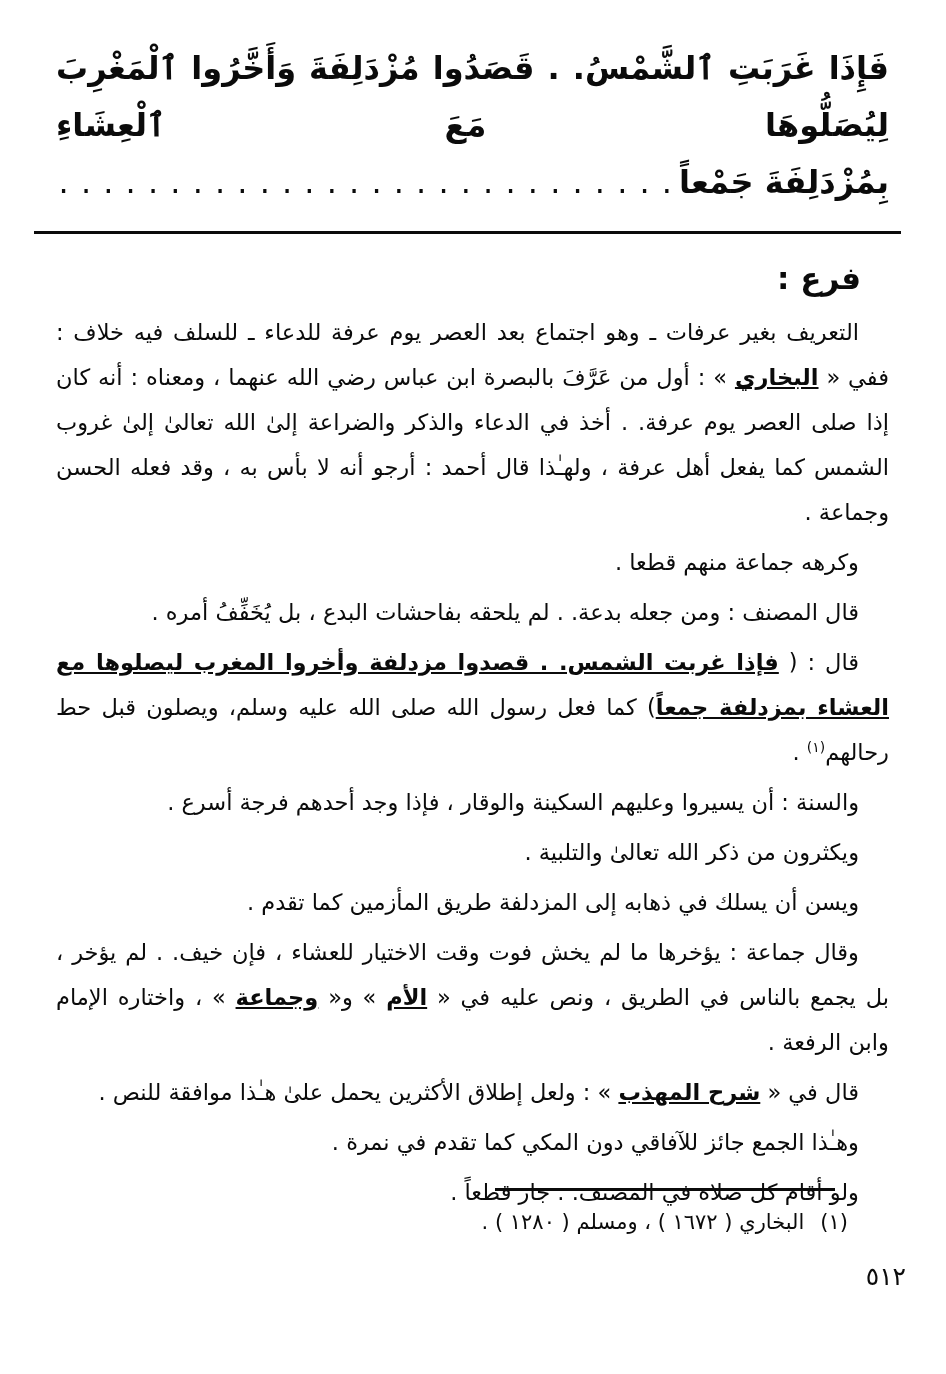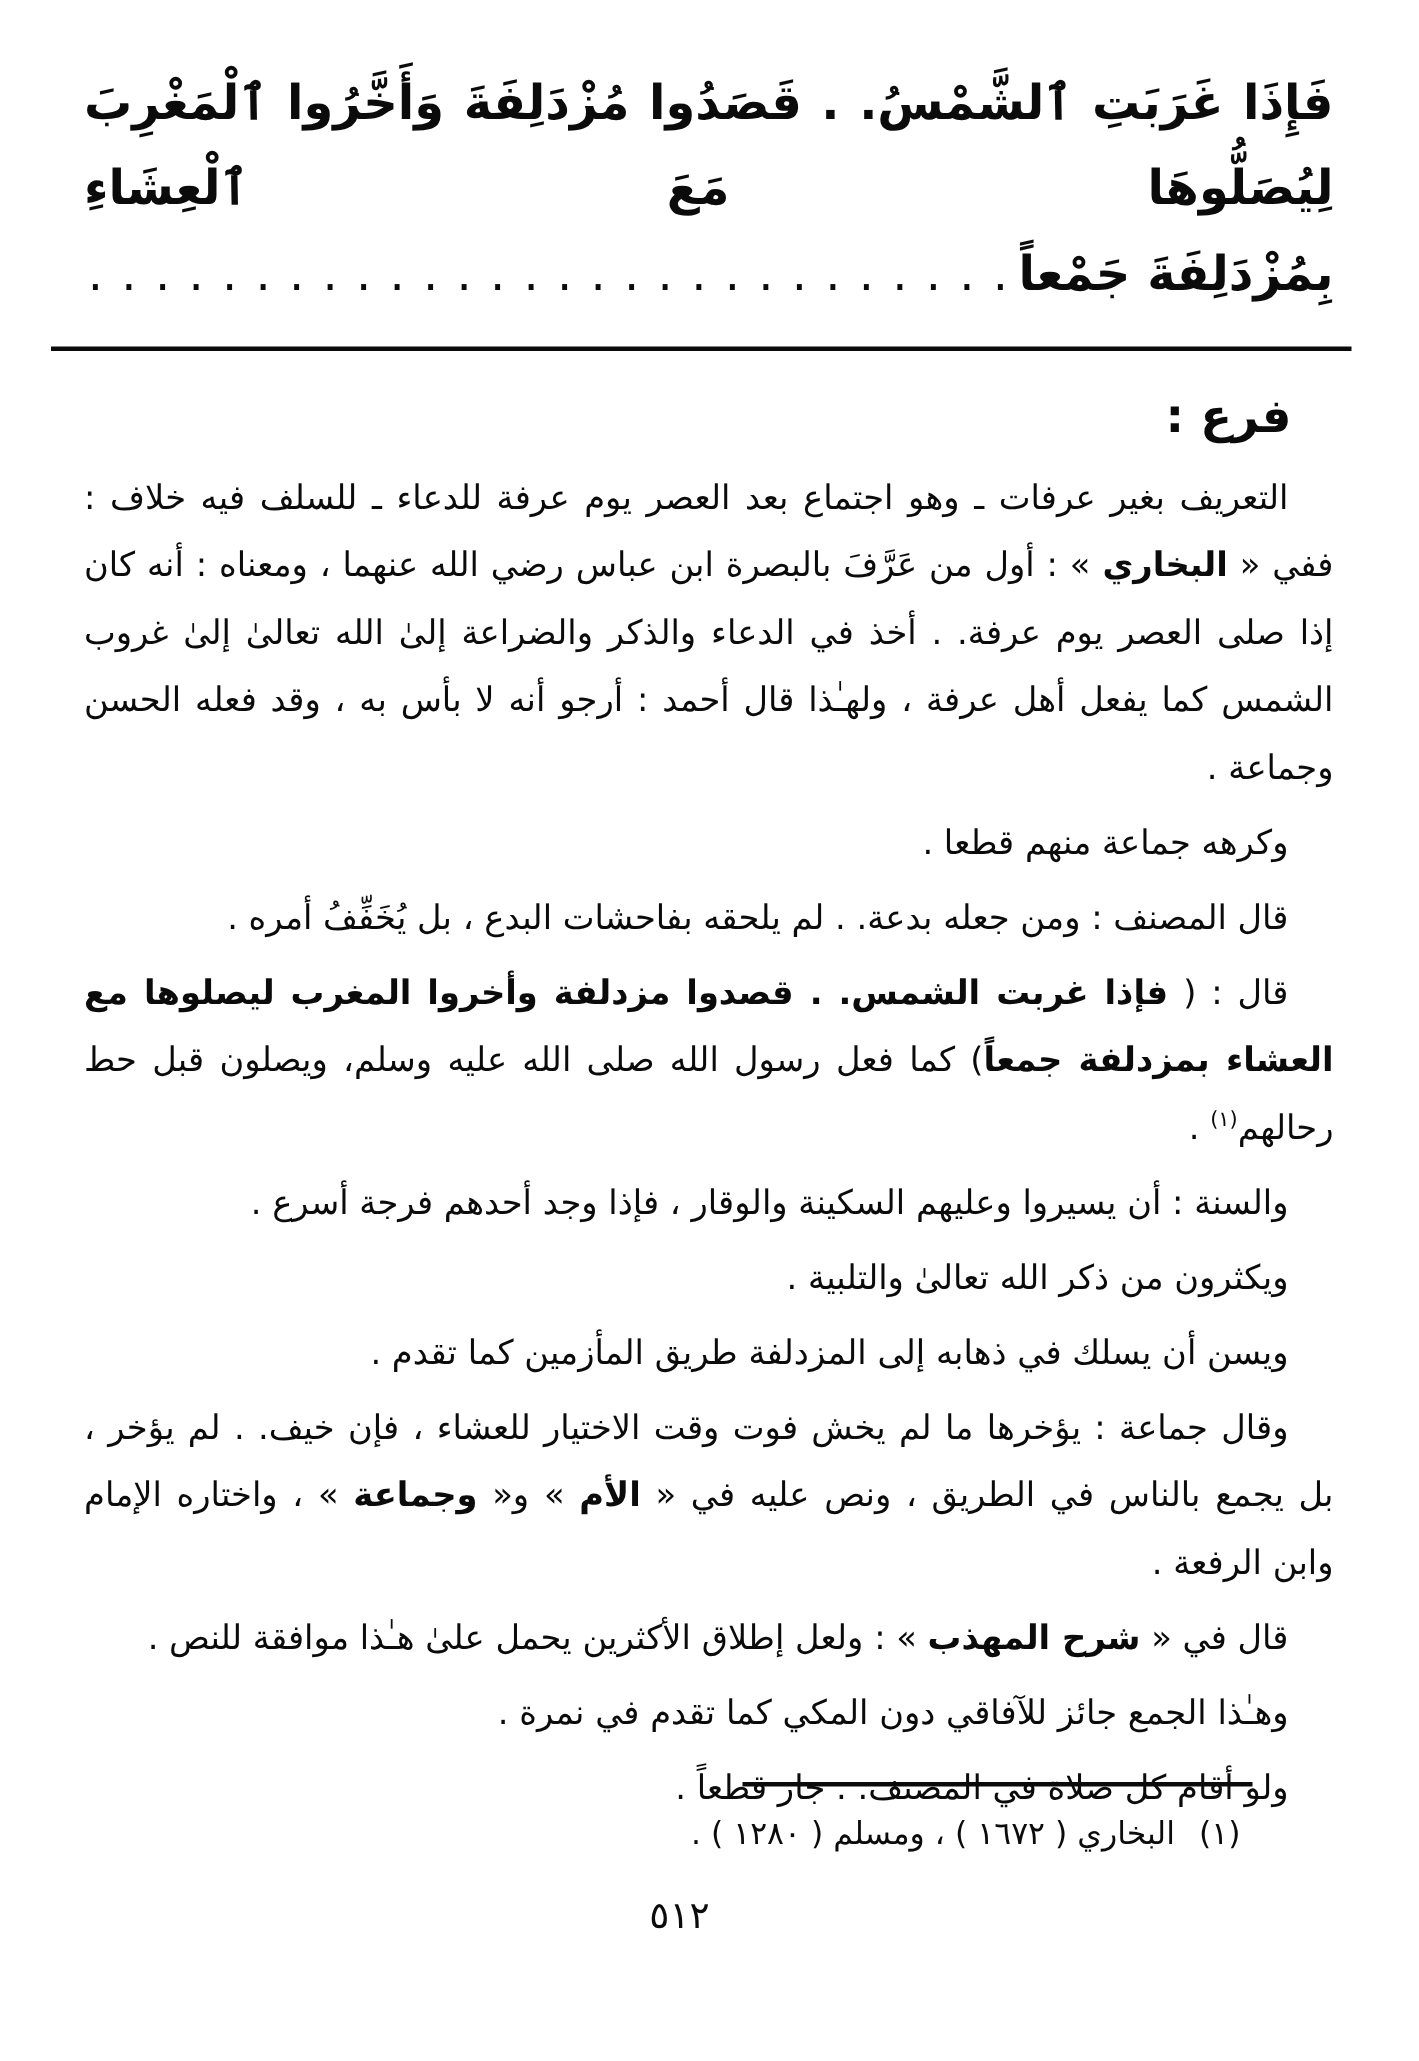--- a/index.html
+++ b/index.html
@@ -59,54 +59,53 @@
   }
 
   
   .bodytext p {
     font-size: 22.5px;
     line-height: 45px;
     text-align: justify;
     text-indent: 30px;
     margin: 0 0 5px 0;
   }
-  .bodytext .b { font-weight: bold; }
+  .bodytext .b { font-weight: bold; text-decoration: underline; }
   .bodytext sup {
     font-size: 0.62em;
     vertical-align: super;
     line-height: 0;
   }
 
   
   .footnote-rule {
     position: absolute;
     top: 1188px;
     right: 111px;
     width: 340px;
     border: 0;
     border-top: 3px solid #0b0b0b;
     margin: 0;
   }
   .footnote {
     position: absolute;
     top: 1202px;
-    right: 119px;
+    right: 98px;
     left: 57px;
     font-size: 21px;
     line-height: 40px;
   }
   .footnote .fn-marker { margin-left: 16px; }
 
   
   .pageno {
     position: absolute;
     top: 1262px;
     left: 0;
     right: 40px;
-    text-align: center;
     font-size: 25px;
     letter-spacing: 2px;
   }
 </style>
 </head>
 <body>
 
 <div class="page">
 
   <div class="matn">

